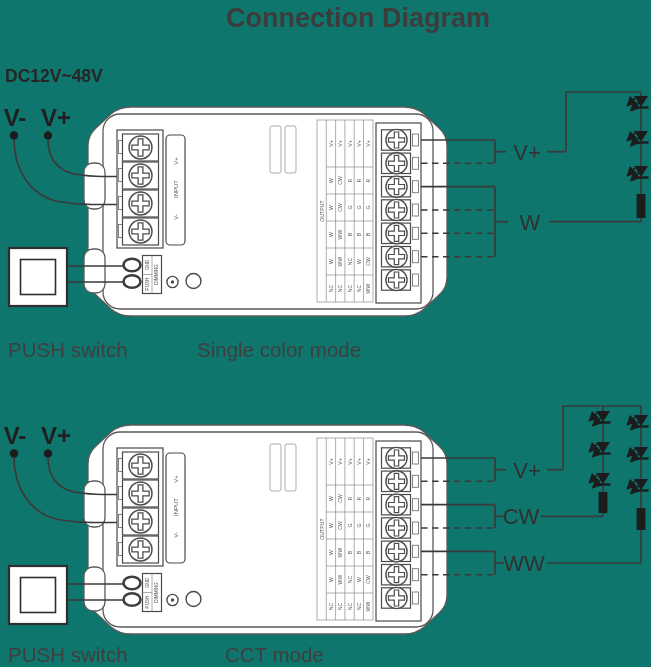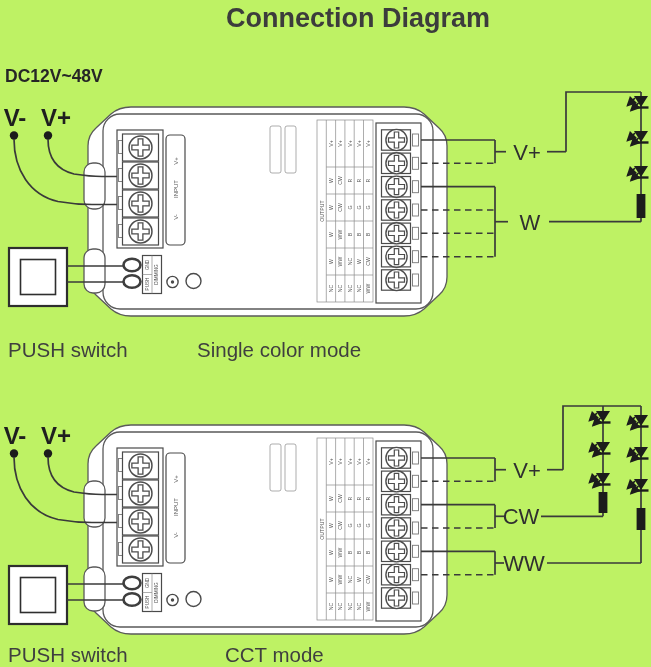--- a/index.html
+++ b/index.html
@@ -1,16 +1,16 @@
 <!DOCTYPE html>
 <html><head>
 <meta charset="utf-8">
 <style>
   html,body{margin:0;padding:0;background:#fff}
-  #page{position:relative;width:651px;height:667px;background:#bef264;overflow:hidden}
+  #page{position:relative;width:651px;height:667px;background:#0f766e;overflow:hidden}
   svg{display:block}
   text{font-family:"Liberation Sans",sans-serif}
   .title{font-size:27px;font-weight:700;fill:#3c3c3c;text-anchor:middle}
   .pw{font-size:17.5px;font-weight:600;fill:#262626}
   .big{font-size:24px;font-weight:600;fill:#1f1f1f;text-anchor:middle}
   .wl{font-size:22px;font-weight:500;fill:#303030;text-anchor:middle}
   .cap{font-size:20.5px;font-weight:400;fill:#3f3f3f}
   .tt{font-size:5.2px;fill:#555;text-anchor:middle;dominant-baseline:central}
   .ts{font-size:6px;fill:#555;text-anchor:middle;dominant-baseline:central}
   .td{font-size:4.6px;fill:#555;text-anchor:middle;dominant-baseline:central}

